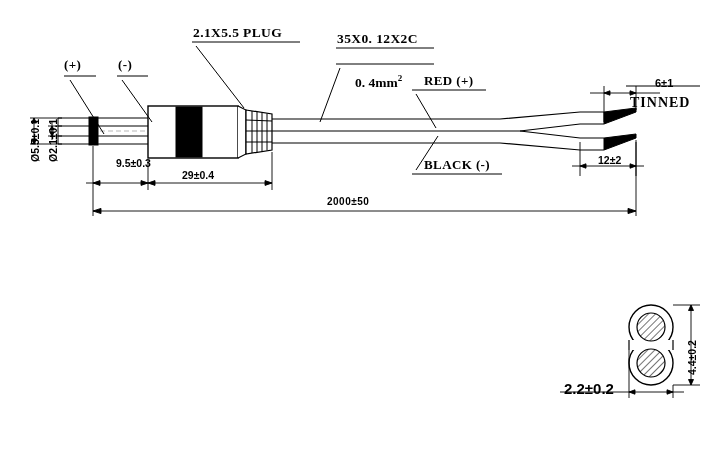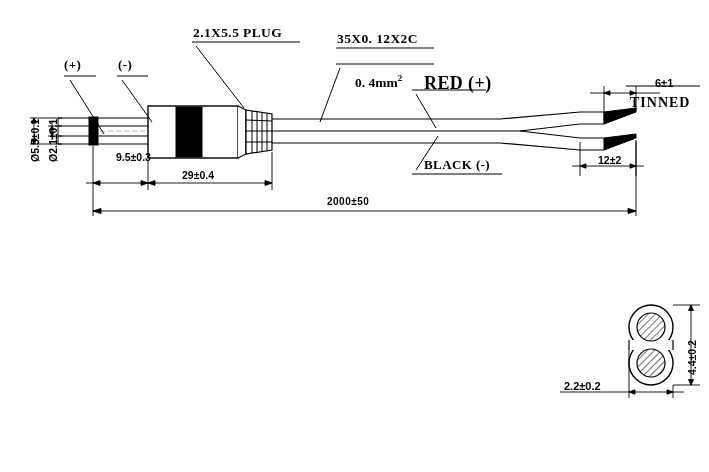--- a/index.html
+++ b/index.html
@@ -215,37 +215,37 @@
   <div class="lbl" style="left:118px;top:58px;font-size:13px;">(-)</div>
 
   <div class="lbl" style="left:193px;top:26px;font-size:13.5px;">2.1X5.5 PLUG</div>
 
   <div class="lbl" style="left:337px;top:32px;font-size:13.5px;">35X0. 12X2C</div>
 
   <div style="position:absolute;left:355px;top:49px;font-size:13.5px;font-weight:bold;font-family:'Liberation Serif',serif;white-space:nowrap;margin-top:24px;">
     <span>0. 4mm</span><sup style="font-size:9px;">2</sup>
   </div>
 
-  <div class="lbl" style="left:424px;top:74px;font-size:18px;">RED  (+)</div>
+  <div class="lbl" style="left:424px;top:74px;font-size:13px;">RED  (+)</div>
 
   <div class="lbl" style="left:424px;top:158px;font-size:13px;">BLACK  (-)</div>
 
   <div class="lbl" style="left:630px;top:96px;font-size:14px;letter-spacing:1px;">TINNED</div>
 
-  <div class="lbl small" style="left:88px;top:152px;font-size:10.5px;padding-left:28px;">9.5±0.3</div>
+  <div class="lbl small" style="left:88px;top:158px;font-size:10.5px;padding-left:28px;">9.5±0.3</div>
 
   <div class="lbl small" style="left:182px;top:170px;font-size:10.5px;">29±0.4</div>
 
   <div class="lbl small" style="left:327px;top:197px;font-size:10px;letter-spacing:0.5px;">2000±50</div>
 
   <div class="lbl small" style="left:655px;top:78px;font-size:11px;">6±1</div>
 
   <div class="lbl small" style="left:578px;top:155px;font-size:10.5px;margin-left:20px;">12±2</div>
 
   <div class="lbl small rot" style="left:30px;top:162px;font-size:10.5px;">Ø5.5±0.1</div>
 
   <div class="lbl small rot" style="left:48px;top:162px;font-size:10.5px;">Ø2.1±0.1</div>
 
   <div class="lbl small rot" style="left:687px;top:375px;font-size:10.5px;">4.4±0.2</div>
 
-  <div class="lbl small" style="left:564px;top:381px;font-size:11px;">2.2±0.2</div>
+  <div class="lbl small" style="left:564px;top:381px;font-size:15px;">2.2±0.2</div>
 
 </div>
 
 </body></html>

